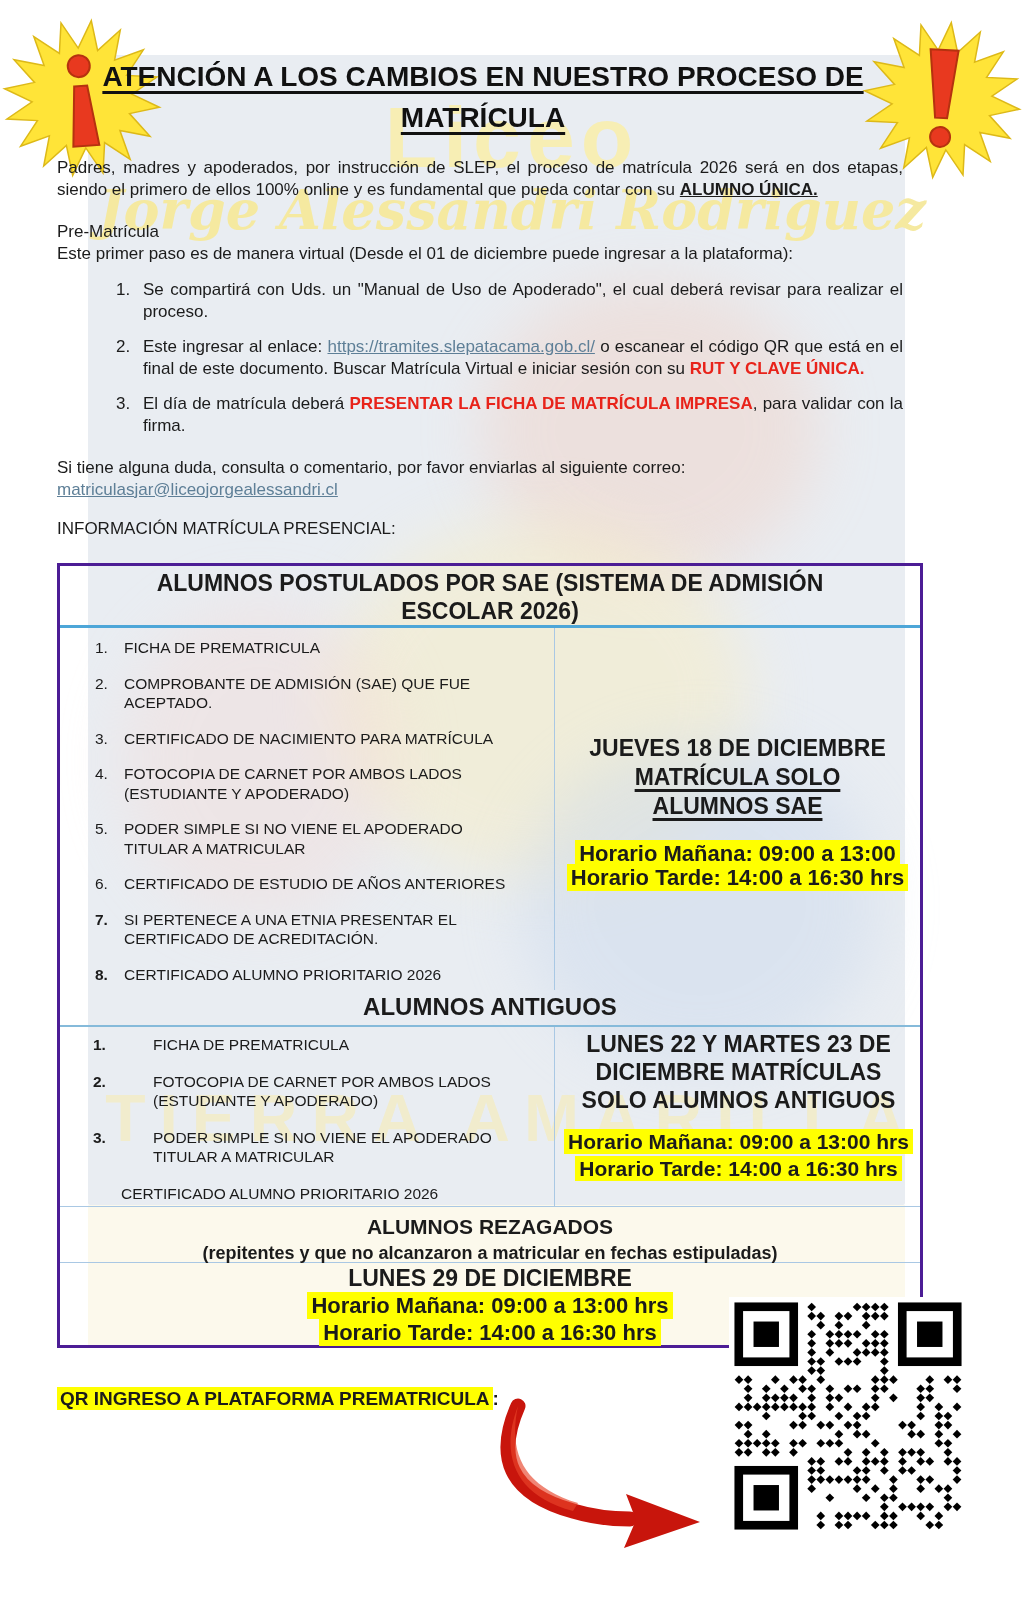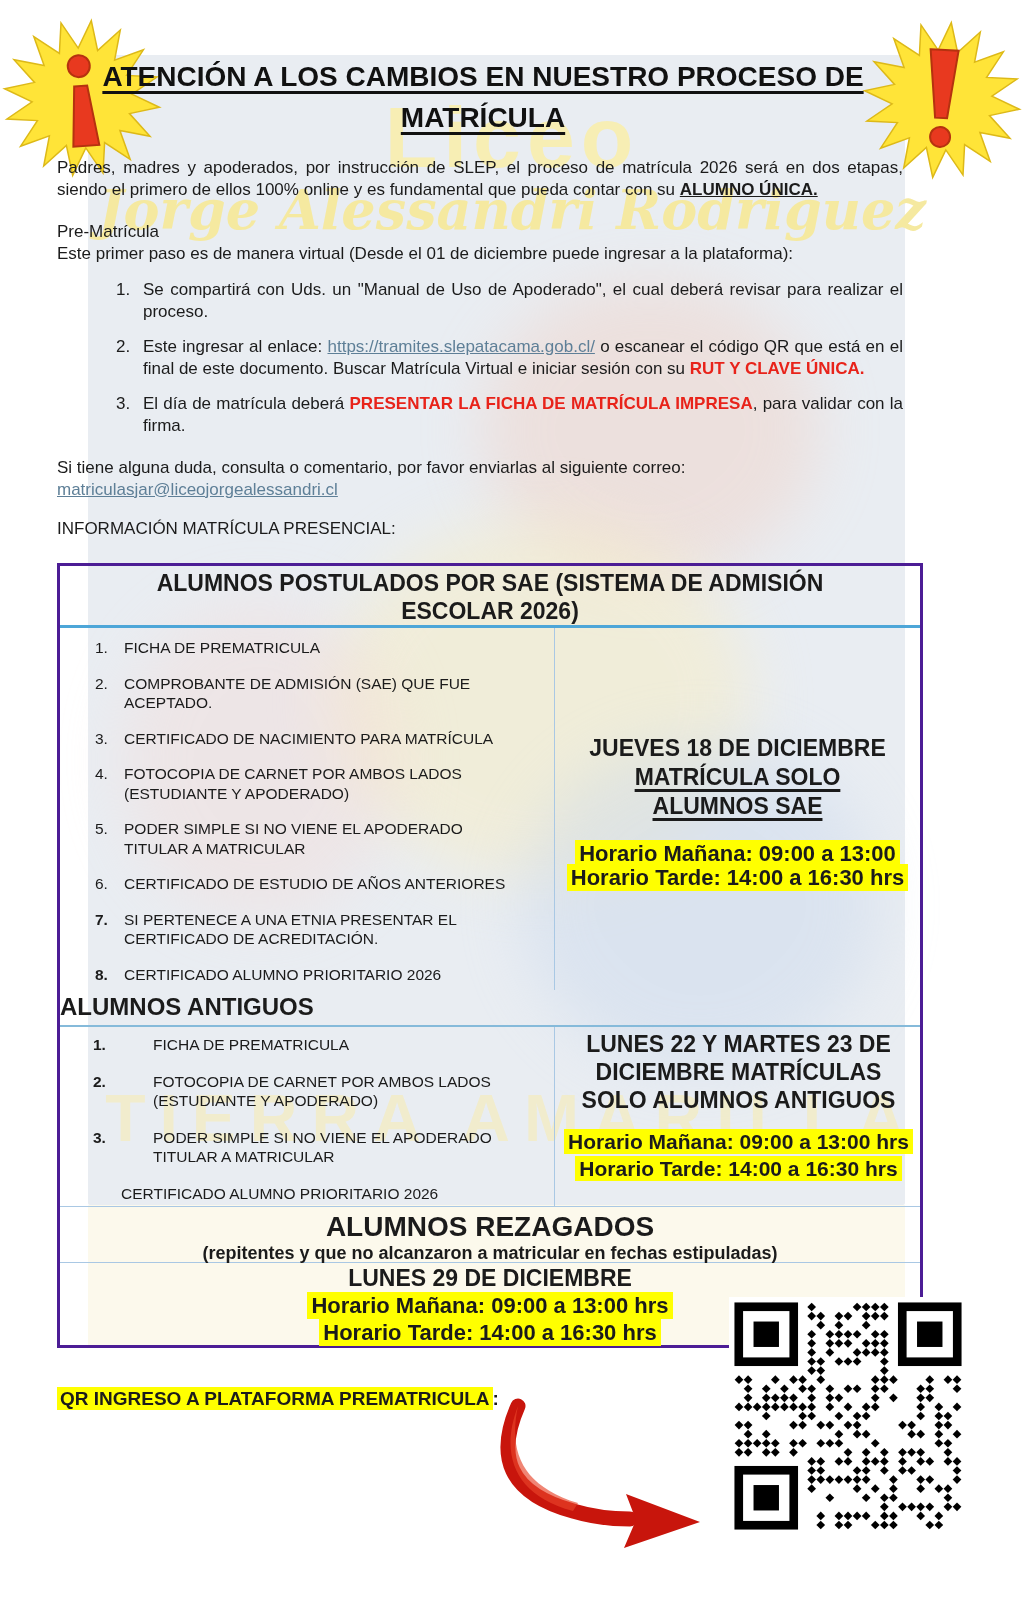--- a/index.html
+++ b/index.html
@@ -34,21 +34,21 @@
   .contact{margin-top:21px;font-size:17px;line-height:21.5px;text-align:justify;}
   .info-label{margin-top:19px;font-size:17px;}
 
   
   .tbl{position:absolute;left:57px;top:563px;width:866px;height:785px;border:3px solid #4c1d95;box-sizing:border-box;background:transparent;}
   .row{position:absolute;left:0;width:100%;box-sizing:border-box;}
   .r-head{top:0;height:62px;border-bottom:3px solid #4da6d8;}
   .r-head .t{margin:3px auto 0;max-width:700px;text-align:center;font-size:23px;line-height:28px;font-weight:bold;}
   .r-sae{top:62px;height:362px;}
   .r-anth{top:424px;height:37px;border-bottom:2px solid #85bada;}
-  .r-anth .t{text-align:left;font-size:24px;line-height:34px;font-weight:bold;}
+  .r-anth .t{text-align:center;font-size:24px;line-height:34px;font-weight:bold;}
   .r-ant{top:461px;height:180px;border-bottom:1px solid #a9c8e4;}
   .r-rez{top:641px;height:56px;border-bottom:1px solid #a9c8e4;}
   .r-last{top:697px;height:87px;}
   .cell-l{position:absolute;left:0;top:0;bottom:0;width:495px;border-right:1px solid #a9c8e4;box-sizing:border-box;}
   .cell-r{position:absolute;left:495px;top:0;bottom:0;right:0;}
   .req{display:flex;font-size:15.5px;line-height:19.5px;}
   .sae-list{padding:10px 0 0 35px;}
   .sae-list .req{margin-bottom:16px;}
   .sae-list .num{width:29px;flex:0 0 29px;}
   .sae-list .txt{width:398px;}
@@ -58,21 +58,21 @@
   .ant-list .txt{width:360px;}
   .bold{font-weight:bold;}
   .sched-sae{padding-top:106px;text-align:center;}
   .sched-sae .big{font-size:23px;line-height:29px;font-weight:bold;}
   .sched-sae .big.u{text-decoration:underline;text-decoration-thickness:2.5px;text-underline-offset:4px;}
   .hl{background:#ffff00;padding:1px 4px;box-decoration-break:clone;-webkit-box-decoration-break:clone;}
   .sched-sae .hours{margin-top:21px;font-size:22px;line-height:24px;font-weight:bold;}
   .sched-ant{padding:3px 6px 0 8px;text-align:center;}
   .sched-ant .big{font-size:23px;line-height:28px;font-weight:bold;}
   .sched-ant .hours{margin-top:14px;font-size:21px;line-height:27px;font-weight:bold;}
-  .rez-h{margin-top:5px;text-align:center;font-size:28px;line-height:29px;font-weight:bold;}
+  .rez-h{margin-top:5px;text-align:center;font-size:21px;line-height:29px;font-weight:bold;}
   .rez-s{text-align:center;font-size:18px;line-height:24px;font-weight:bold;}
   .last-date{margin-top:2px;text-align:center;font-size:23px;line-height:27px;font-weight:bold;}
   .last-h{text-align:center;font-size:22px;line-height:27px;font-weight:bold;}
 
   
   .qr-label{position:absolute;left:57px;top:1388px;font-size:19px;font-weight:bold;}
   .qr-label .hl2{background:#ffff00;padding:1px 3px;}
   #arrow-wrap{position:absolute;left:478px;top:1398px;width:300px;height:170px;}
   #qr-wrap{position:absolute;left:729px;top:1297px;width:238px;height:238px;background:#fff;}
   #qr-wrap svg{width:100%;height:100%;}

